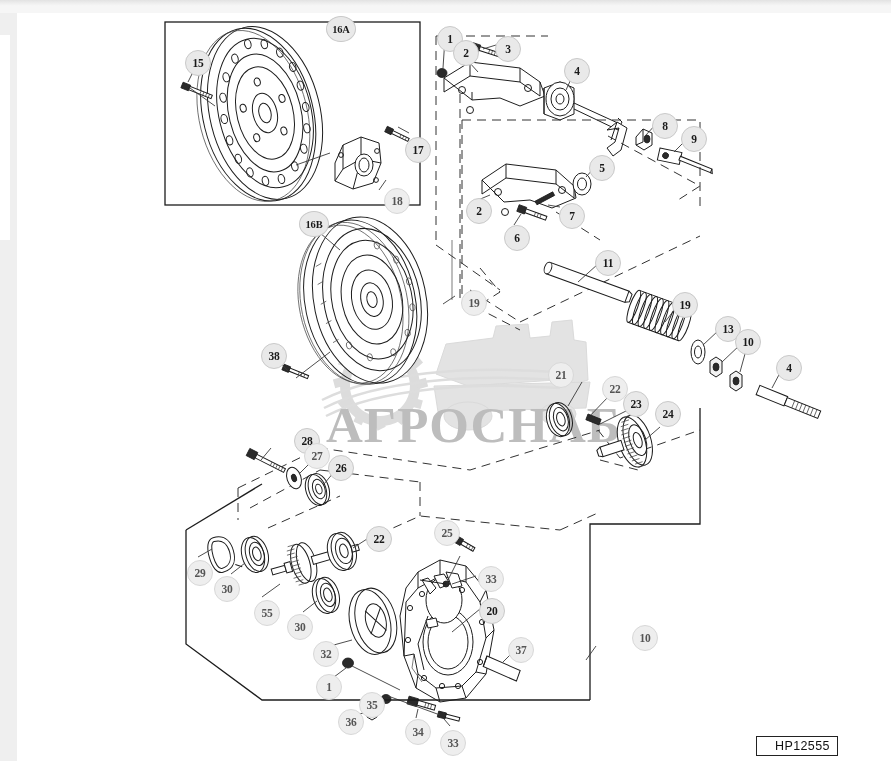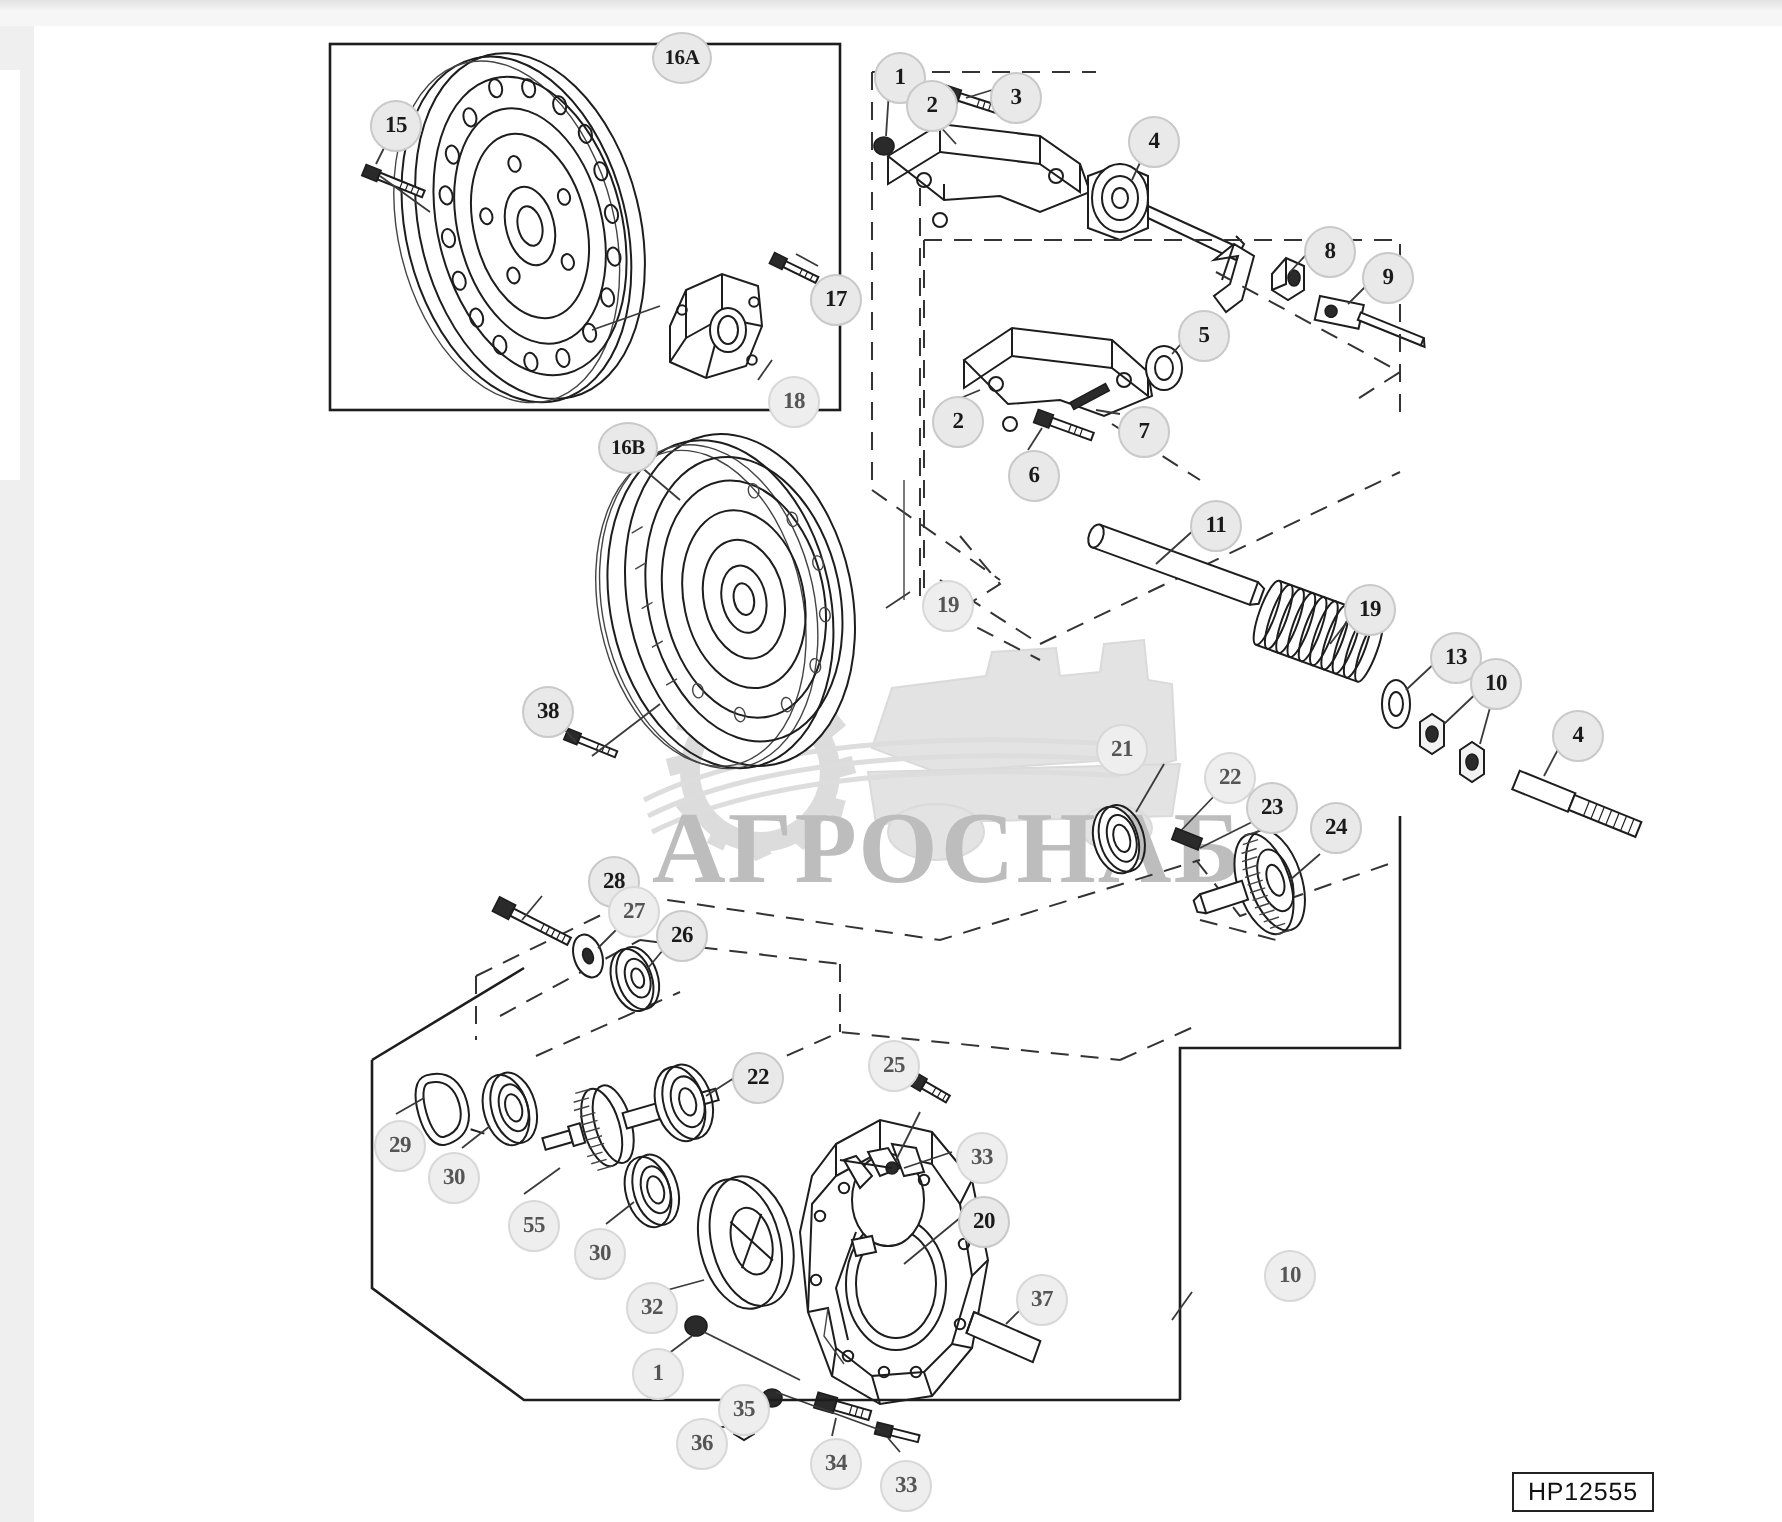--- a/index.html
+++ b/index.html
@@ -44,21 +44,21 @@
     letter-spacing:-0.2px;
     font-family:Liberation Serif, serif;
     box-sizing:border-box;
   }
   .callout.wide{width:30px;height:26px;border-radius:50%/50%;font-size:10.5px;}
   .callout.faint{background:#eeeeee;border-color:#d8d8d8;color:#555;}
   
   .partlabel{
     position:absolute;
     border:1px solid #222;background:#ffffff;
-    padding:2px 7px 2px 7px;
+    padding:2px 7px 2px 18px;
     font-size:12.5px;color:#111;font-weight:normal;
     letter-spacing:0.4px;
     font-family:"Liberation Sans", sans-serif;
   }
   
   .watermark{
     position:absolute;pointer-events:none;
     left:318px;top:316px;width:280px;height:160px;
   }
   .wm-text{

